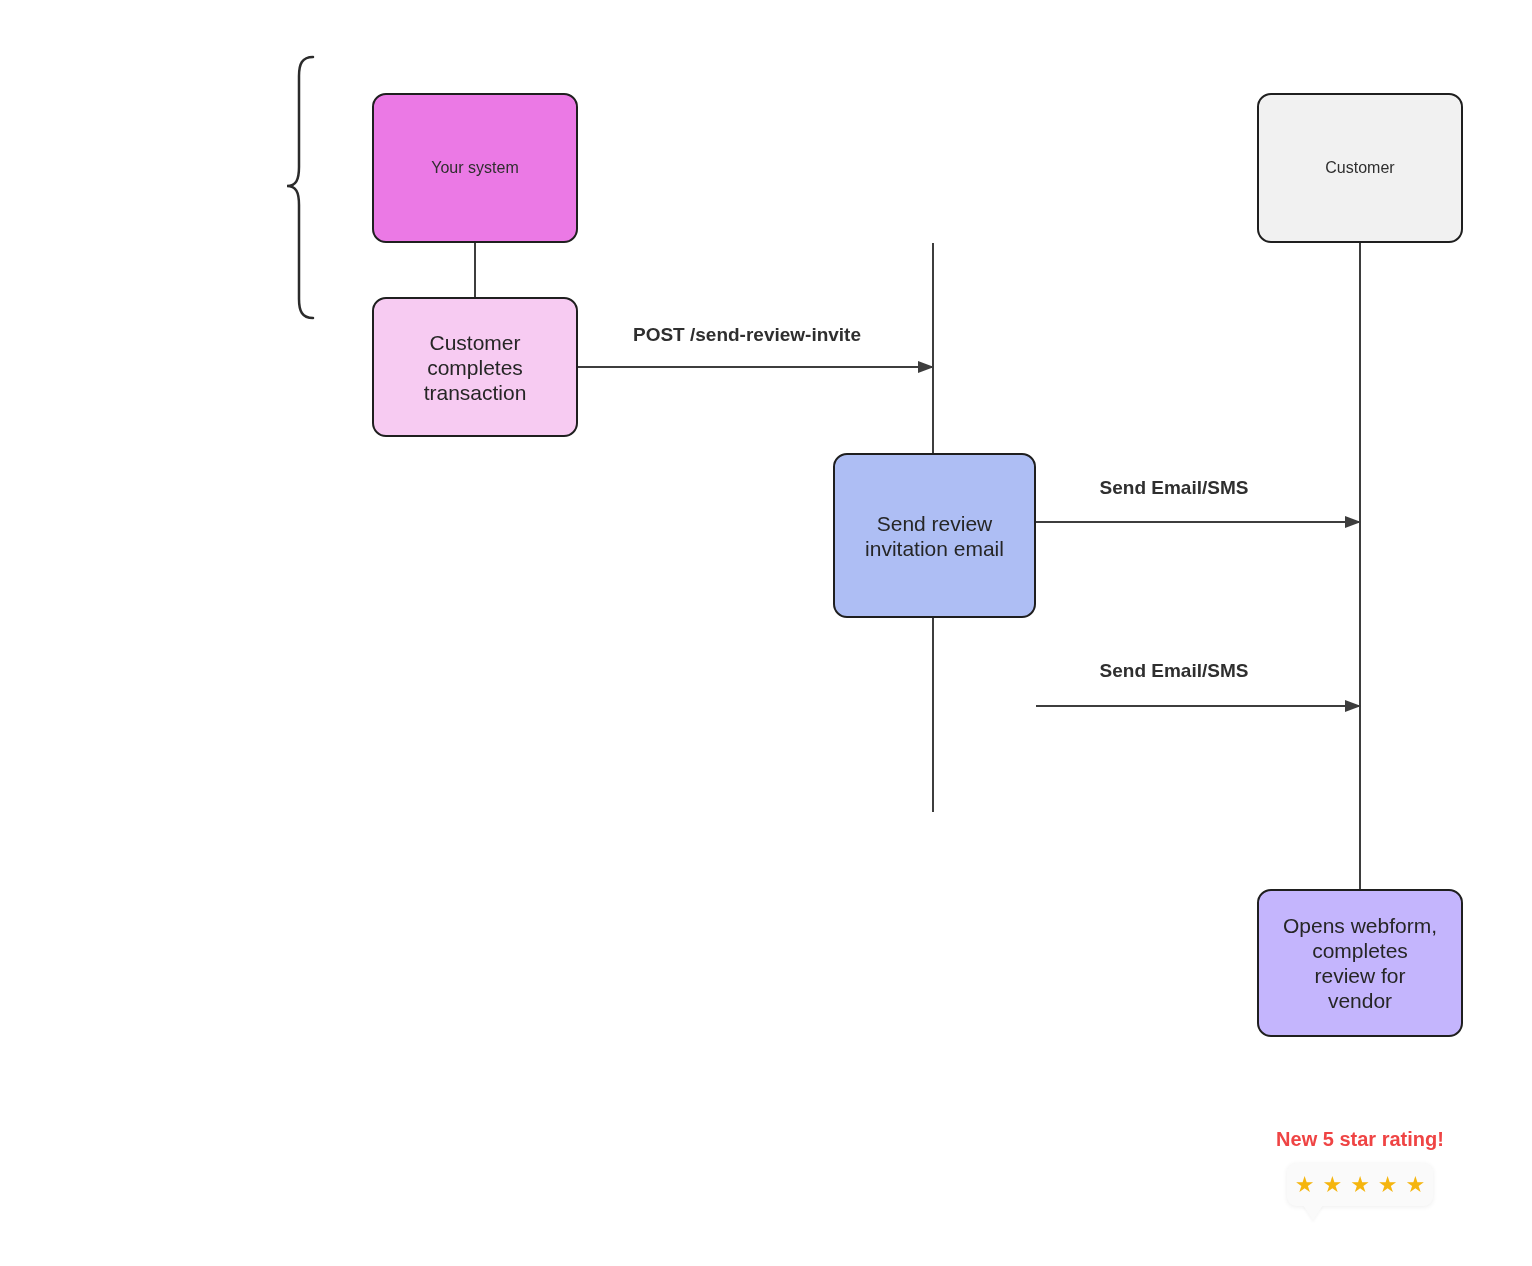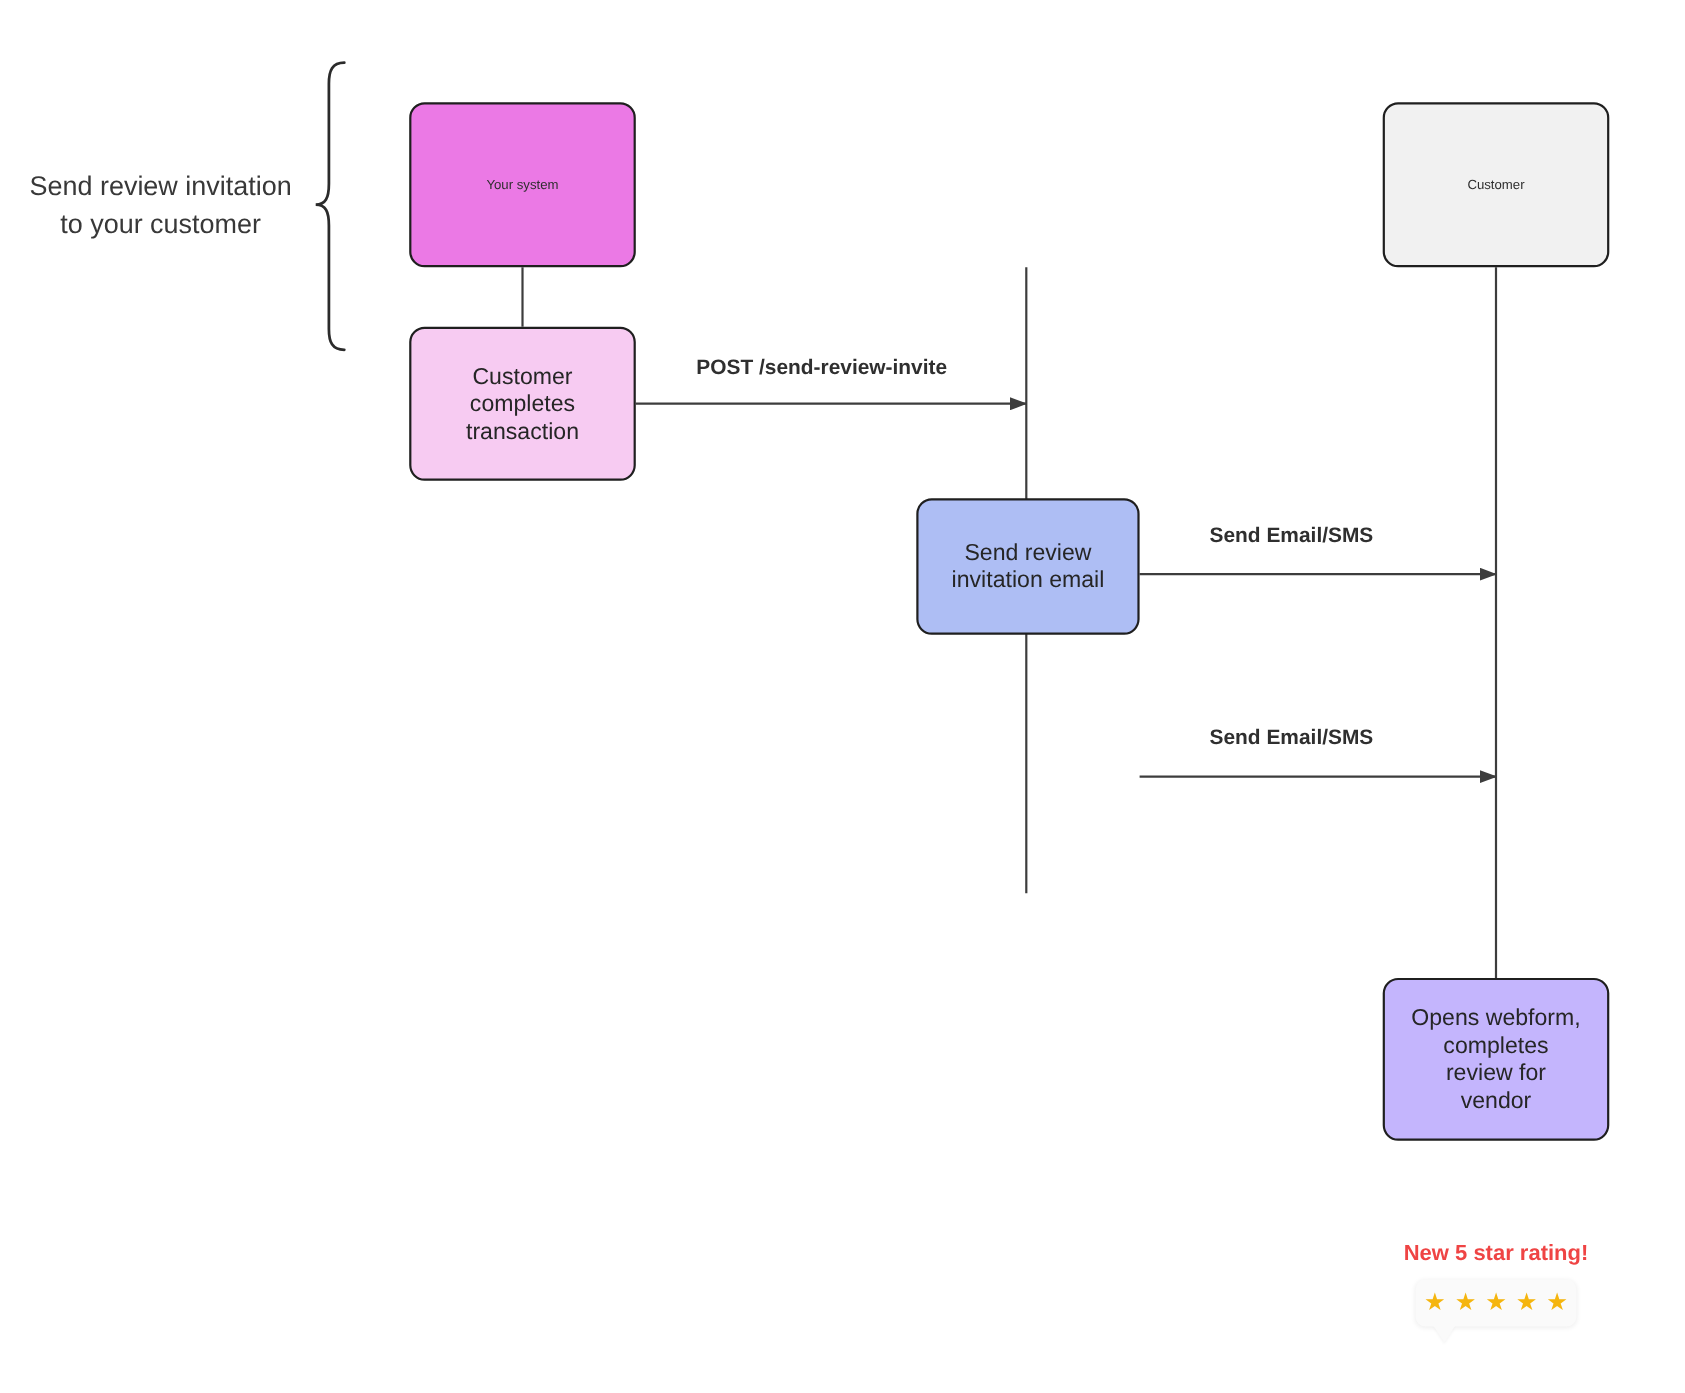--- a/index.html
+++ b/index.html
@@ -25,21 +25,21 @@
     box-sizing: border-box;
     border: 2px solid #1f1f1f;
     border-radius: 14px;
     display: flex;
     align-items: center;
     justify-content: center;
     text-align: center;
     z-index: 2;
   }
   .lane-header {
-    font-size: 12px;
+    font-size: 16px;
     color: #2e2e2e;
   }
   .msg-node {
     font-size: 21px;
     line-height: 25px;
     color: #262626;
   }
   .node .label { display: block; }
   .annotation {
     position: absolute;
@@ -121,43 +121,39 @@
     <path d="M933,243 L933,812" stroke="#3d3d3d" stroke-width="2" fill="none"></path>
     <path d="M1360,243 L1360,889" stroke="#3d3d3d" stroke-width="2" fill="none"></path>
 
     <path d="M578,367 L933,367" stroke="#3d3d3d" stroke-width="2" fill="none" marker-end="url(#arrowhead)"></path>
     <path d="M1036,522 L1360,522" stroke="#3d3d3d" stroke-width="2" fill="none" marker-end="url(#arrowhead)"></path>
     <path d="M1036,706 L1360,706" stroke="#3d3d3d" stroke-width="2" fill="none" marker-end="url(#arrowhead)"></path>
 
     <path d="M313,57 C302,57 299,64 299,76 L299,167 C299,180 296,186 287,186 C296,186 299,192 299,205 L299,299 C299,311 302,318 313,318" stroke="#2b2b2b" stroke-width="2.5" stroke-linecap="round" fill="none"></path>
   </svg>
 
-  <div class="annotation">
-    <div>Send review invitation</div>
-    <div>to your customer</div>
-  </div>
 
   <div class="node lane-header" style="left:372px; top:93px; width:206px; height:150px; background:#eb79e5;">
     <span class="label">Your system</span>
   </div>
 
 
   <div class="node lane-header" style="left:1257px; top:93px; width:206px; height:150px; background:#f1f1f1;">
     <span class="label">Customer</span>
   </div>
 
   <div class="node msg-node" style="left:372px; top:297px; width:206px; height:140px; background:#f7cbf2;">
     <span class="label">
       <span style="display:block">Customer</span>
       <span style="display:block">completes</span>
       <span style="display:block">transaction</span>
     </span>
   </div>
 
-  <div class="node msg-node" style="left:833px; top:453px; width:203px; height:124px; background:#aebef4;">
+  <div class="node msg-node" style="left:833px; top:453px; width:203px; height:165px; background:#aebef4;">
     <span class="label">
       <span style="display:block">Send review</span>
       <span style="display:block">invitation email</span>
     </span>
   </div>
 
 
   <div class="node msg-node" style="left:1257px; top:889px; width:206px; height:148px; background:#c4b5fd;">
     <span class="label">
       <span style="display:block">Opens webform,</span>

